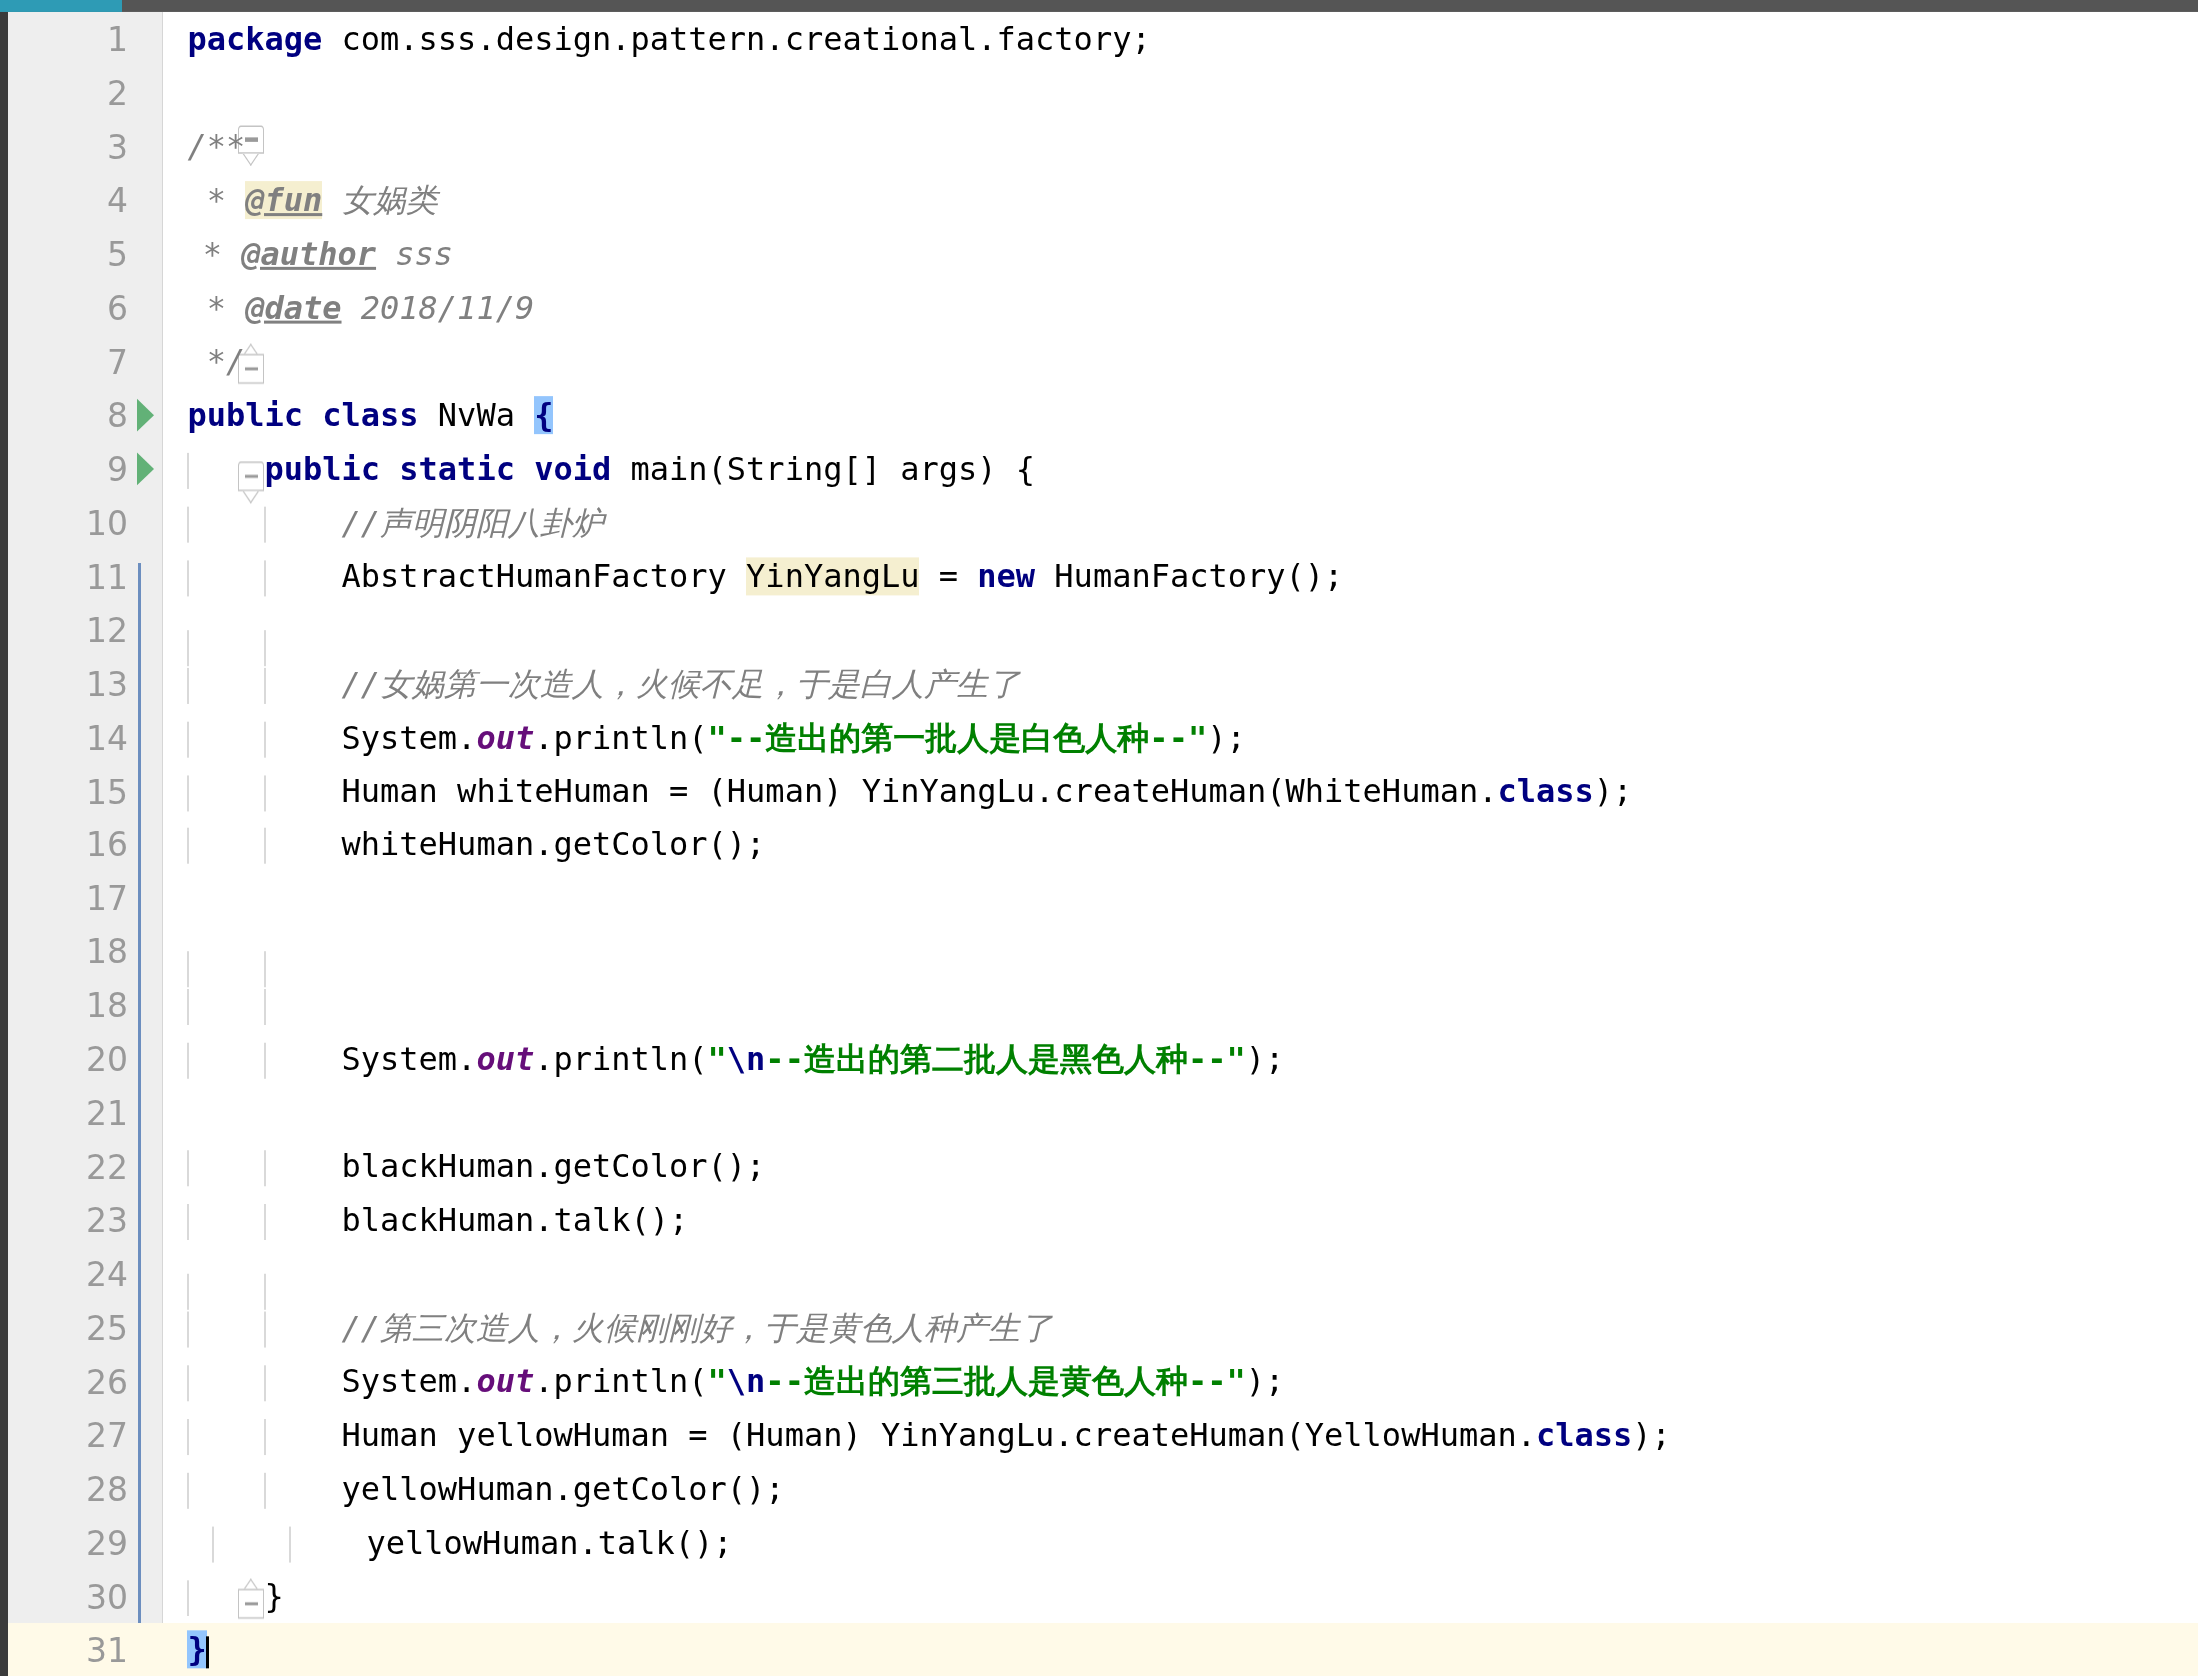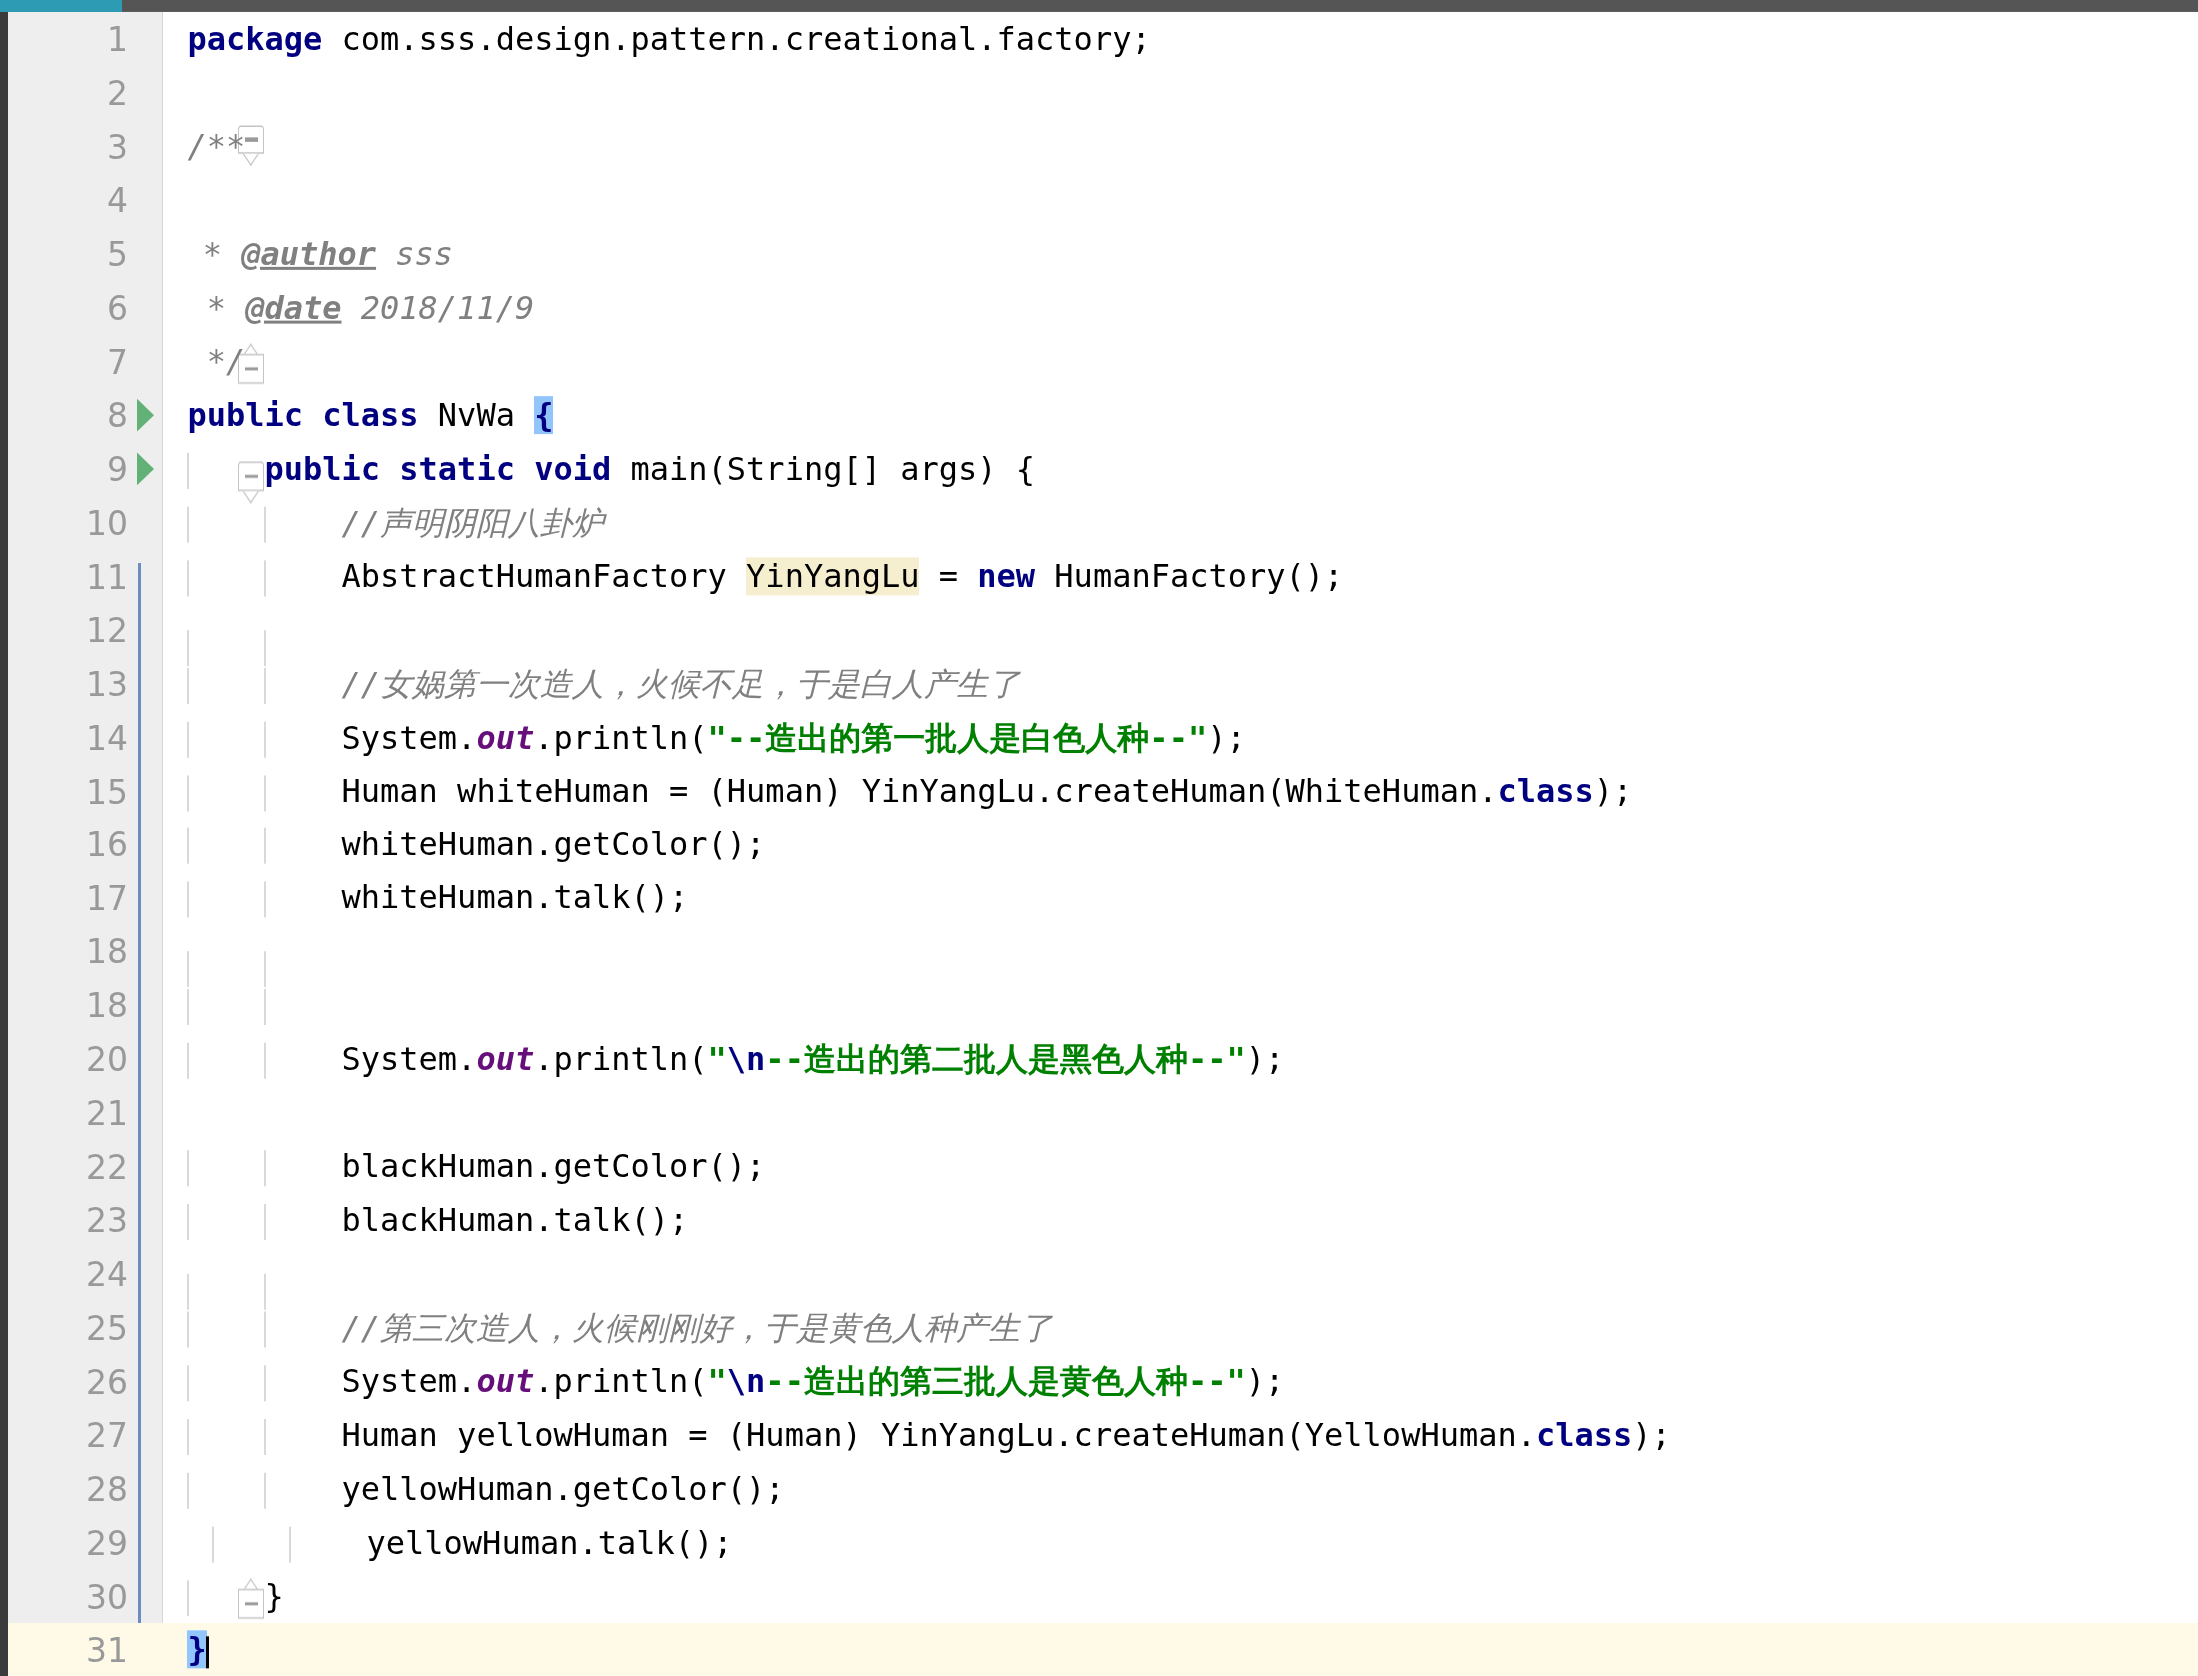--- a/index.html
+++ b/index.html
@@ -192,20 +192,21 @@
           <div class="box"></div>
           <div class="tail"></div>
         </div>
     </div>
     <div class="code" style="display: inline-block; transform: scale(1, 0.669661); transform-origin: left center;"><span class="doc">/**</span></div>
   </div>
 
   <div class="line" style="top:116px">
     <div class="ln" style="display: block; transform: scale(1, 0.669661); transform-origin: left center; width: 127px;">4</div>
     <div class="gutter-icons"></div>
+    <div class="code" style="display: inline-block; transform: scale(1, 0.669661); transform-origin: left center;"><span class="doc"> * </span><span class="tag hl">@fun</span><span class="doc"> 女娲类</span></div>
   </div>
 
   <div class="line" style="top:152px">
     <div class="ln" style="display: block; transform: scale(1, 0.669661); transform-origin: left center; width: 127px;">5</div>
     <div class="gutter-icons"></div>
     <div class="code" style="display: inline-block; transform: scale(1, 0.669661); transform-origin: left center; padding-left: 20px;"><span class="doc"> * </span><span class="tag">@author</span><span class="doc"> sss</span></div>
   </div>
 
   <div class="line" style="top:188px">
     <div class="ln" style="display: block; transform: scale(1, 0.669661); transform-origin: left center; width: 127px;">6</div>
@@ -282,21 +283,20 @@
 
   <div class="line" style="top:547px">
     <div class="ln" style="display: block; transform: scale(1, 0.669661); transform-origin: left center; width: 127px;">16</div>
     <div class="gutter-icons"></div>
     <div class="code" style="display: inline-block; transform: scale(1, 0.669661); transform-origin: left center;"><span class="iguide" style="left:24px"></span><span class="iguide" style="left:101px"></span>        <span class="plain">whiteHuman.getColor();</span></div>
   </div>
 
   <div class="line" style="top:583px">
     <div class="ln" style="display: block; transform: scale(1, 0.669661); transform-origin: left center; width: 127px;">17</div>
     <div class="gutter-icons"></div>
-    <div class="code" style="display: inline-block; transform: scale(1, 0.669661); transform-origin: left center;"><span class="iguide" style="left:24px"></span><span class="iguide" style="left:101px"></span>        <span class="plain">whiteHuman.talk();</span></div>
   </div>
 
   <div class="line" style="top:619px">
     <div class="ln" style="display: block; transform: scale(1, 0.669661); transform-origin: left center; width: 127px;">18</div>
     <div class="gutter-icons"></div>
     <div class="code" style="display: inline-block; transform: scale(1, 0.669661); transform-origin: left center;"><span class="iguide" style="left:24px"></span><span class="iguide" style="left:101px"></span></div>
   </div>
 
   <div class="line" style="top:655px">
     <div class="ln" style="display: block; transform: scale(1, 0.669661); transform-origin: left center; width: 127px;">18</div>

